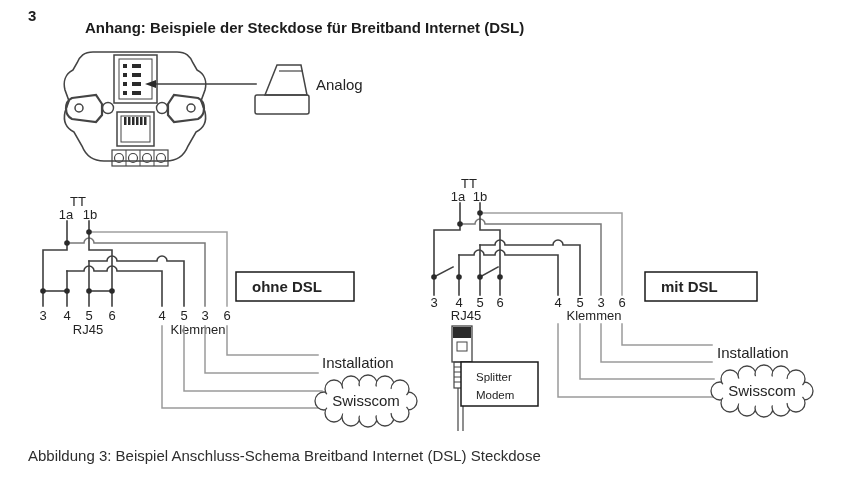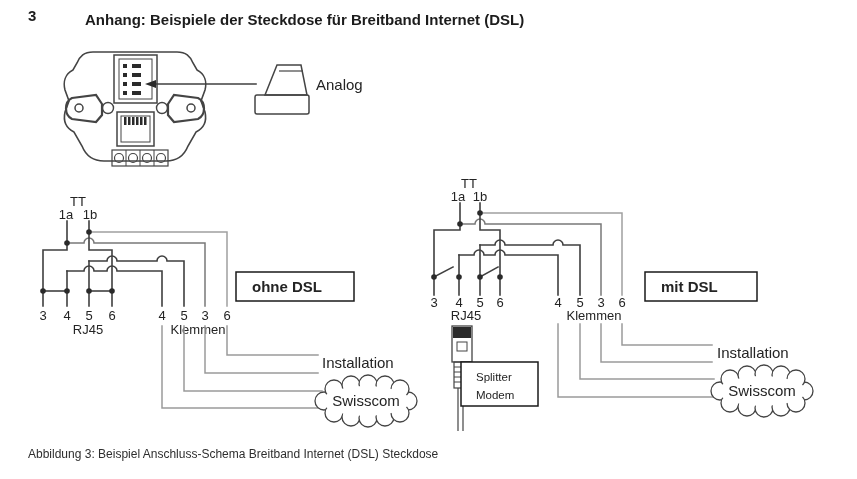--- a/index.html
+++ b/index.html
@@ -2,22 +2,22 @@
 <html><head>
 <meta charset="utf-8">
 <style>
   html,body{margin:0;padding:0;}
   body{
     width:857px;height:479px;position:relative;background:#ffffff;
     font-family:"Liberation Sans",sans-serif;color:#1f1f1f;overflow:hidden;
   }
   .hdr{position:absolute;top:7px;left:0;width:857px;font-size:15px;font-weight:bold;color:#1c1c1c;}
   .hdr .num{position:absolute;left:28px;top:0;}
-  .hdr .ttl{position:absolute;left:85px;top:4px;white-space:nowrap;}
-  .cap{position:absolute;left:28px;top:447px;font-size:12px;color:#2e2e2e;white-space:nowrap;text-align:right;}
+  .hdr .ttl{position:absolute;left:85px;top:12px;white-space:nowrap;}
+  .cap{position:absolute;left:28px;top:447px;font-size:15px;color:#2e2e2e;white-space:nowrap;text-align:right;}
   svg{position:absolute;left:0;top:0;}
   svg text{font-family:"Liberation Sans",sans-serif;fill:#242424;font-size:13px;}
   svg text.mid{text-anchor:middle;}
   svg text.big{font-size:15px;}
   svg text.bold{font-weight:bold;font-size:15px;}
   svg text.small{font-size:11.5px;}
   .wd{stroke:#3f3f3f;stroke-width:1.6;fill:none;stroke-linecap:square;}
   .wg{stroke:#a0a0a0;stroke-width:1.5;fill:none;stroke-linecap:square;}
   .wg2{stroke:#787878;stroke-width:1.5;fill:none;stroke-linecap:square;}
   .sub{stroke:#9a9a9a;stroke-width:1.5;fill:none;stroke-linecap:square;}

